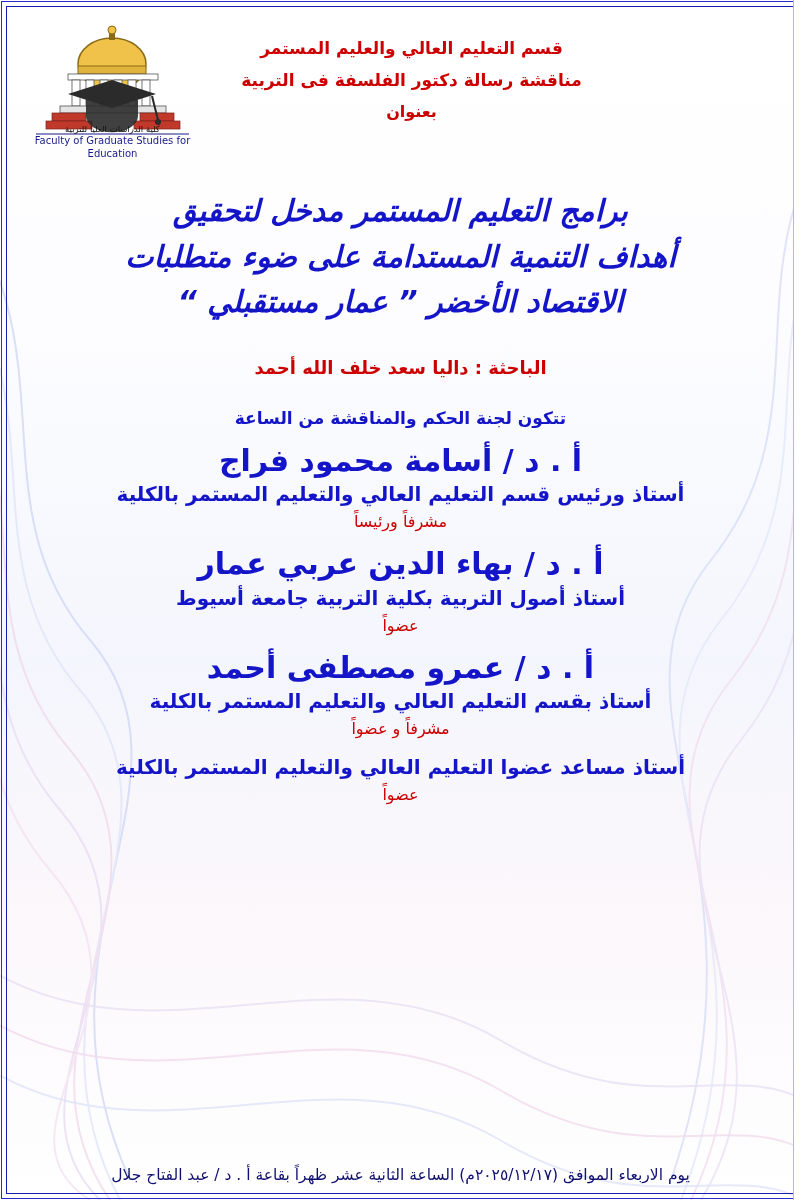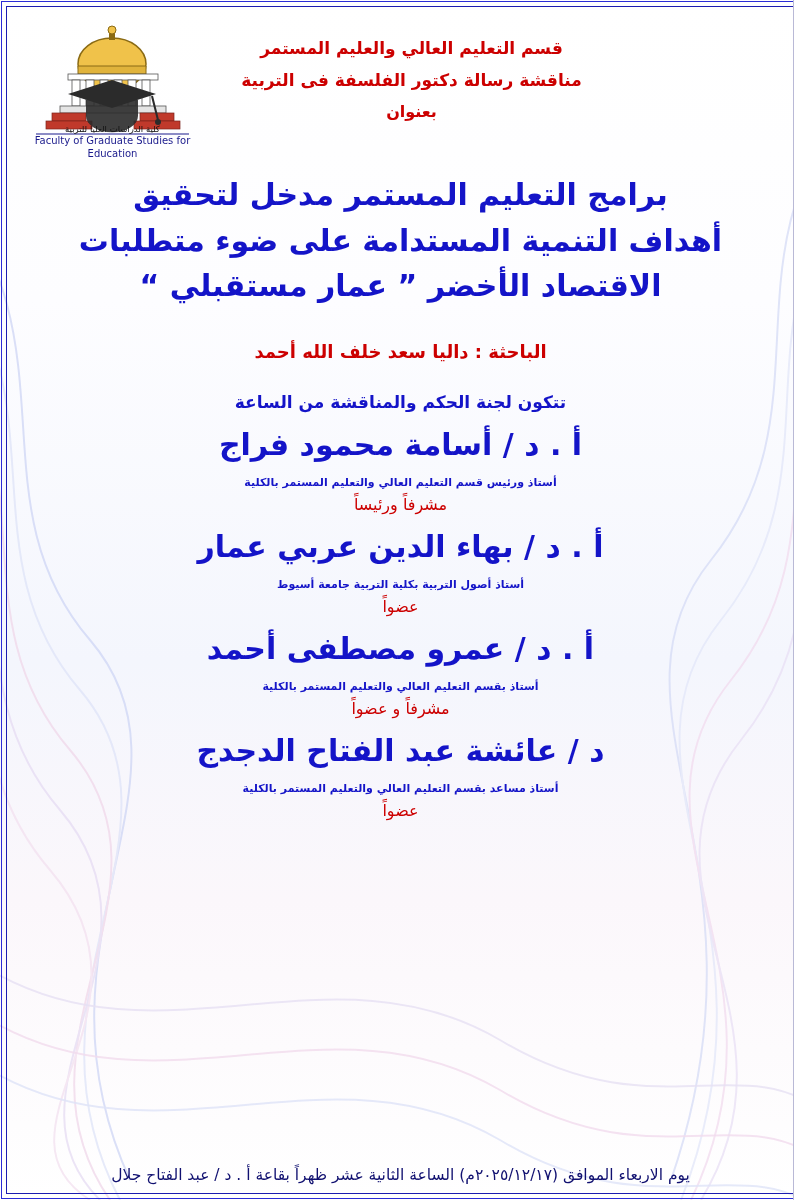--- a/index.html
+++ b/index.html
@@ -111,22 +111,23 @@
     font-size: 17px;
     line-height: 1.9;
     letter-spacing: 0;
   }
   .hdr-line.small {
     font-size: 16px;
   }
 
   
   .title-block {
-    margin-top: 8px;
+    margin-top: 24px;
     padding: 0 10px;
+    font-style: italic;
   }
   .title-line {
     color: #1414c8;
     font-weight: bold;
     font-size: 30px;
     line-height: 1.52;
     letter-spacing: -0.4px;
   }
 
   
@@ -155,23 +156,23 @@
   .member-name {
     color: #1414c8;
     font-weight: bold;
     font-size: 30px;
     line-height: 1.25;
     letter-spacing: -0.2px;
   }
   .member-title {
     color: #1414c8;
     font-weight: bold;
-    font-size: 11px;
+    font-size: 20px;
     line-height: 1.5;
-    margin-top: 12px;
+    margin-top: 0;
   }
   .member-role {
     color: #cc0000;
     font-weight: normal;
     font-size: 16px;
     margin-top: 3px;
   }
 
   
   .footer {
@@ -339,22 +340,21 @@
         <div class="member-role">عضواً</div>
       </div>
 
       <div class="member">
         <div class="member-name">أ . د / عمرو مصطفى أحمد</div>
         <div class="member-title">أستاذ بقسم التعليم العالي والتعليم المستمر بالكلية</div>
         <div class="member-role">مشرفاً و عضواً</div>
       </div>
 
       <div class="member">
-        <div class="member-name">د / عائشة عبد الفتاح الدجدج</div>
-        <div class="member-title">أستاذ مساعد بقسم التعليم العالي والتعليم المستمر بالكلية</div>
+        <div class="member-title">أستاذ مساعد عضوا التعليم العالي والتعليم المستمر بالكلية</div>
         <div class="member-role">عضواً</div>
       </div>
 
     </div>
   </div>
 
   <div class="footer">
     <div class="footer-text">يوم الاربعاء الموافق (٢٠٢٥/١٢/١٧م)  الساعة الثانية عشر ظهراً بقاعة أ . د / عبد الفتاح جلال</div>
   </div>
 

